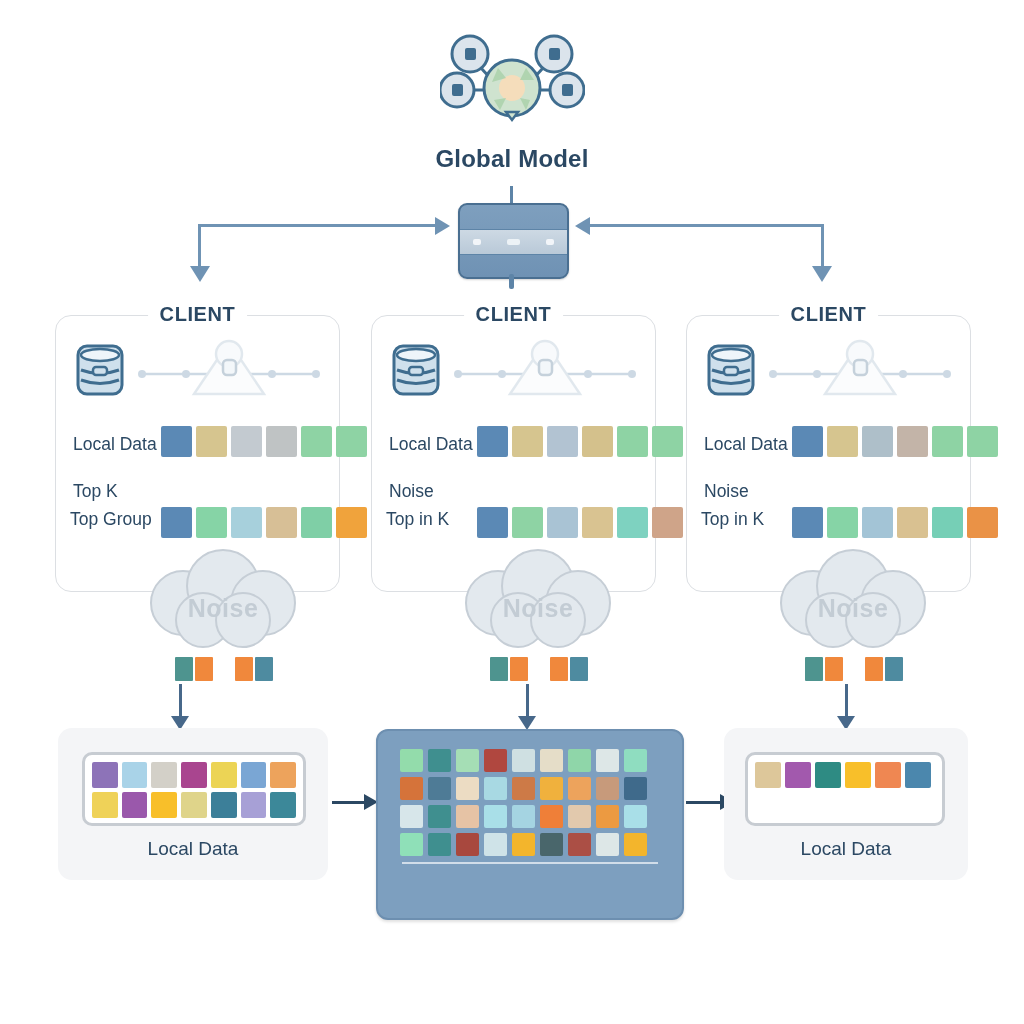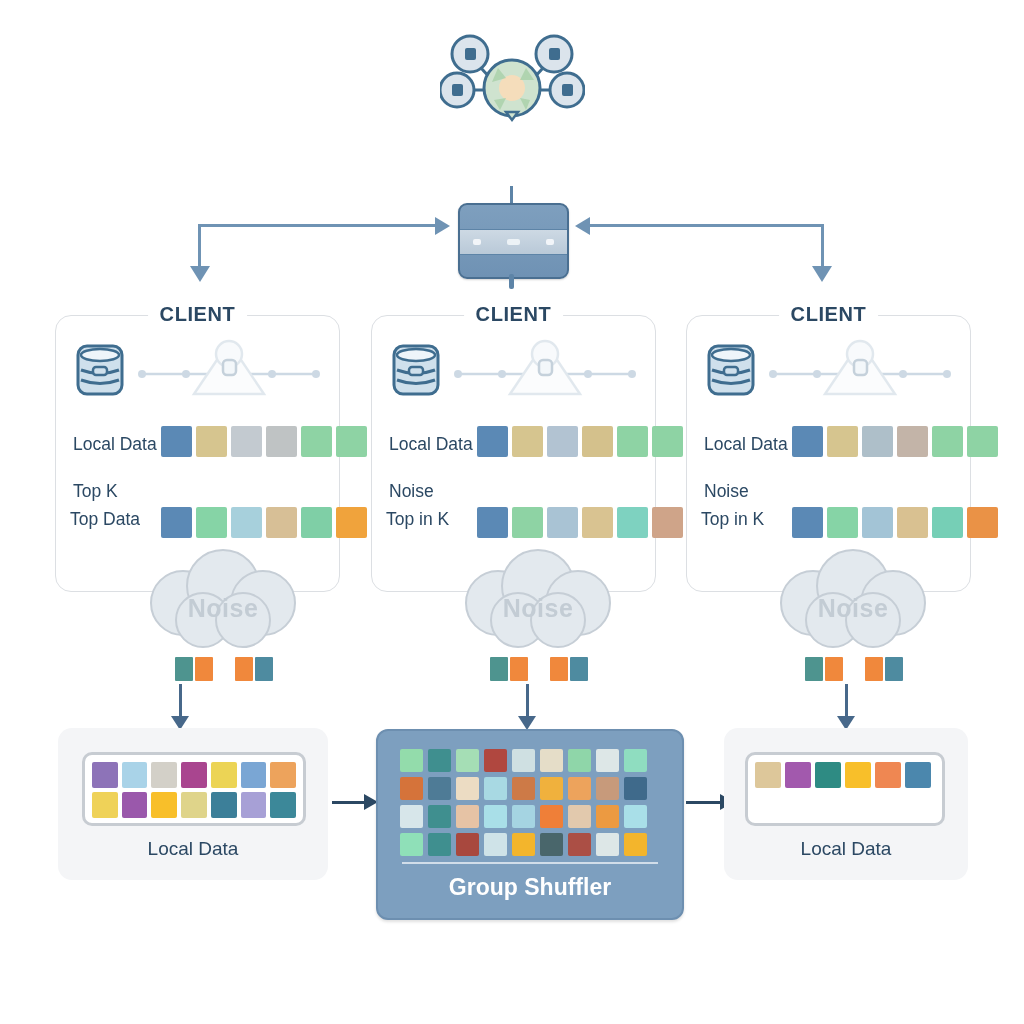--- a/index.html
+++ b/index.html
@@ -154,20 +154,21 @@
         <circle cx="72" cy="60" r="13" fill="#f5ddbb"></circle>
         <path d="M58 40 L66 50 L52 54 Z" fill="#a8cfa8" opacity=".8"></path>
         <path d="M86 40 L80 52 L94 52 Z" fill="#a8cfa8" opacity=".8"></path>
         <path d="M54 72 L66 70 L60 82 Z" fill="#a8cfa8" opacity=".8"></path>
         <path d="M90 72 L80 70 L86 82 Z" fill="#a8cfa8" opacity=".8"></path>
         <path d="M66 84 L78 84 L72 92 Z" fill="#cfe3cf" stroke="#3f6d8f" stroke-width="2.5"></path>
       </g>
     </svg>
   </div>
 
+  <div class="abs" id="global-title">Global Model</div>
 
   <div class="abs" id="server-stem-top"></div>
   <div class="abs" id="server-box">
     <div id="server-band">
       <div class="server-led"></div>
       <div class="server-led mid"></div>
       <div class="server-led"></div>
     </div>
   </div>
   <div class="abs" id="server-stem-bot"></div>
@@ -212,21 +213,21 @@
     <div class="tile-row" style="left:105px;top:110px;">
       <div class="tile" style="background:#5b89b5"></div>
       <div class="tile" style="background:#d6c58f"></div>
       <div class="tile" style="background:#c3cad0"></div>
       <div class="tile" style="background:#bfc3c4"></div>
       <div class="tile" style="background:#8ed3a4"></div>
       <div class="tile" style="background:#8ed3a4"></div>
     </div>
 
     <div class="row-label" style="left:17px;top:165px;">Top K</div>
-    <div class="row-label" style="left:14px;top:193px;">Top Data</div>
+    <div class="row-label" style="left:14px;top:193px;">Top Group</div>
     <div class="tile-row" style="left:105px;top:191px;">
       <div class="tile" style="background:#5b89b5"></div>
       <div class="tile" style="background:#86d4a6"></div>
       <div class="tile" style="background:#a7d0dc"></div>
       <div class="tile" style="background:#d7bf96"></div>
       <div class="tile" style="background:#7fcfa6"></div>
       <div class="tile" style="background:#f0a33c"></div>
     </div>
   </div>
 
@@ -463,21 +464,20 @@
         <div class="scell" style="background:#a8483e"></div>
         <div class="scell" style="background:#cfe3e8"></div>
         <div class="scell" style="background:#f3b52c"></div>
         <div class="scell" style="background:#49666b"></div>
         <div class="scell" style="background:#ab4f45"></div>
         <div class="scell" style="background:#dde7e7"></div>
         <div class="scell" style="background:#f3b52c"></div>
       </div>
     </div>
     <div id="shuffler-div"></div>
-    <div id="shuffler-label">Group Shuffler</div>
   </div>
 
   <div class="navy-line" style="left:686px;top:801px;width:36px;height:3px;"></div>
   <div class="navy-head-right" style="left:720px;top:794px;"></div>
 
   <div class="bottom-panel" style="left:724px;top:728px;width:244px;height:152px;">
     <div class="grid-frame" style="left:21px;top:24px;width:200px;height:74px;">
       <div class="grid-line">
         <div class="gcell" style="background:#ddc79a"></div>
         <div class="gcell" style="background:#a259ad"></div>

